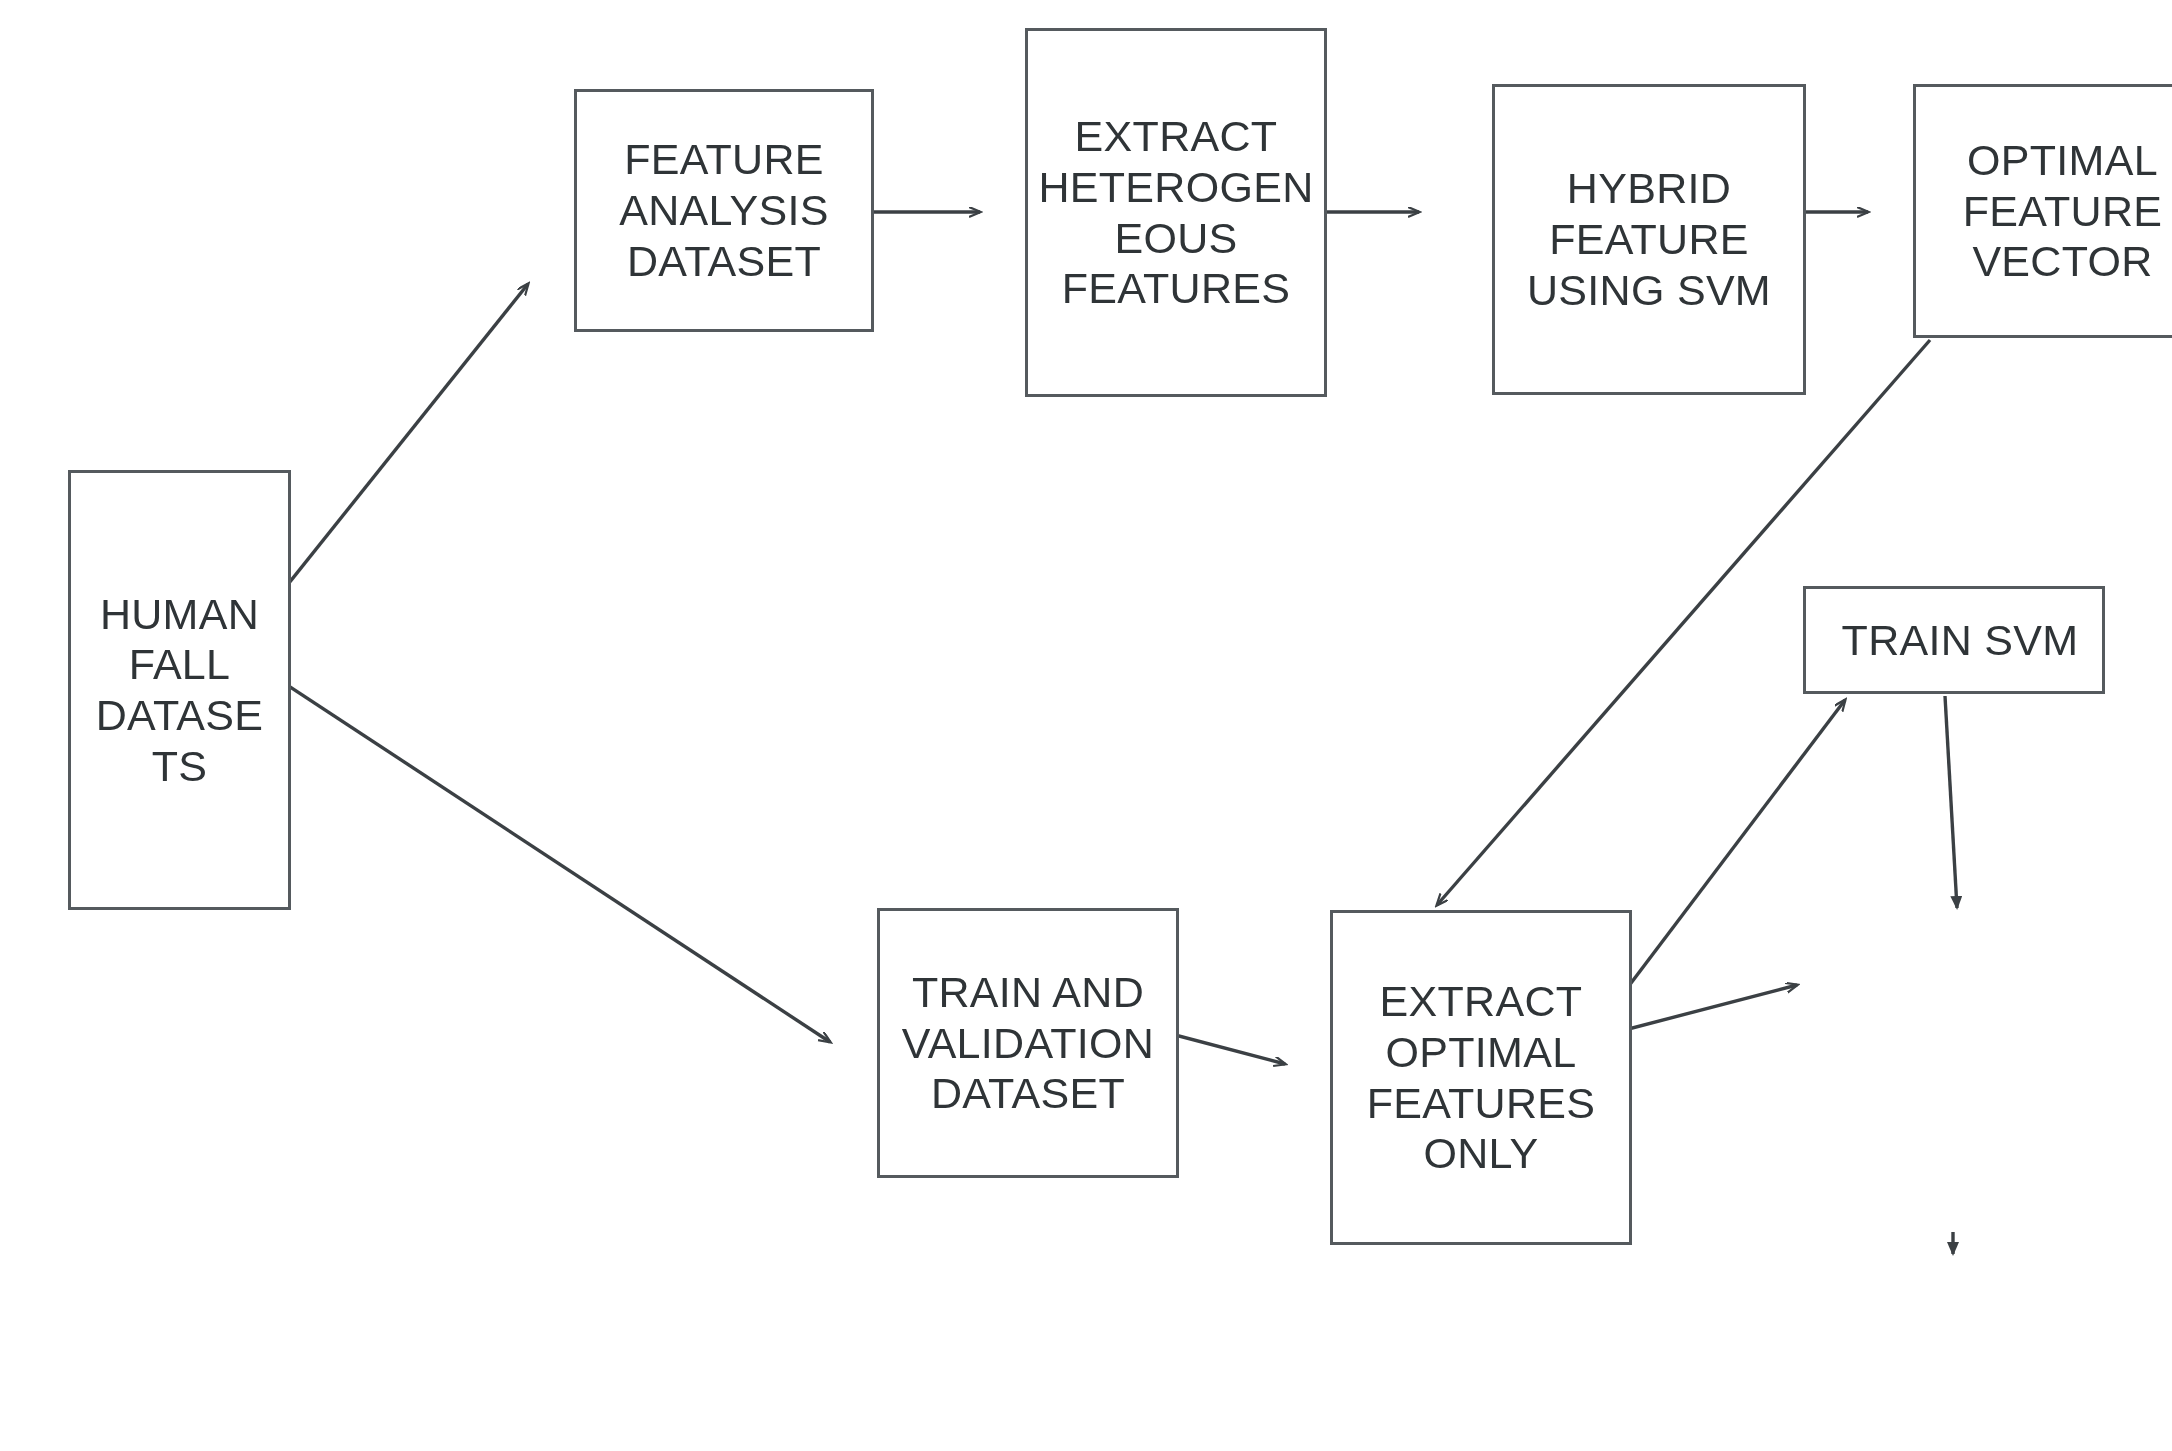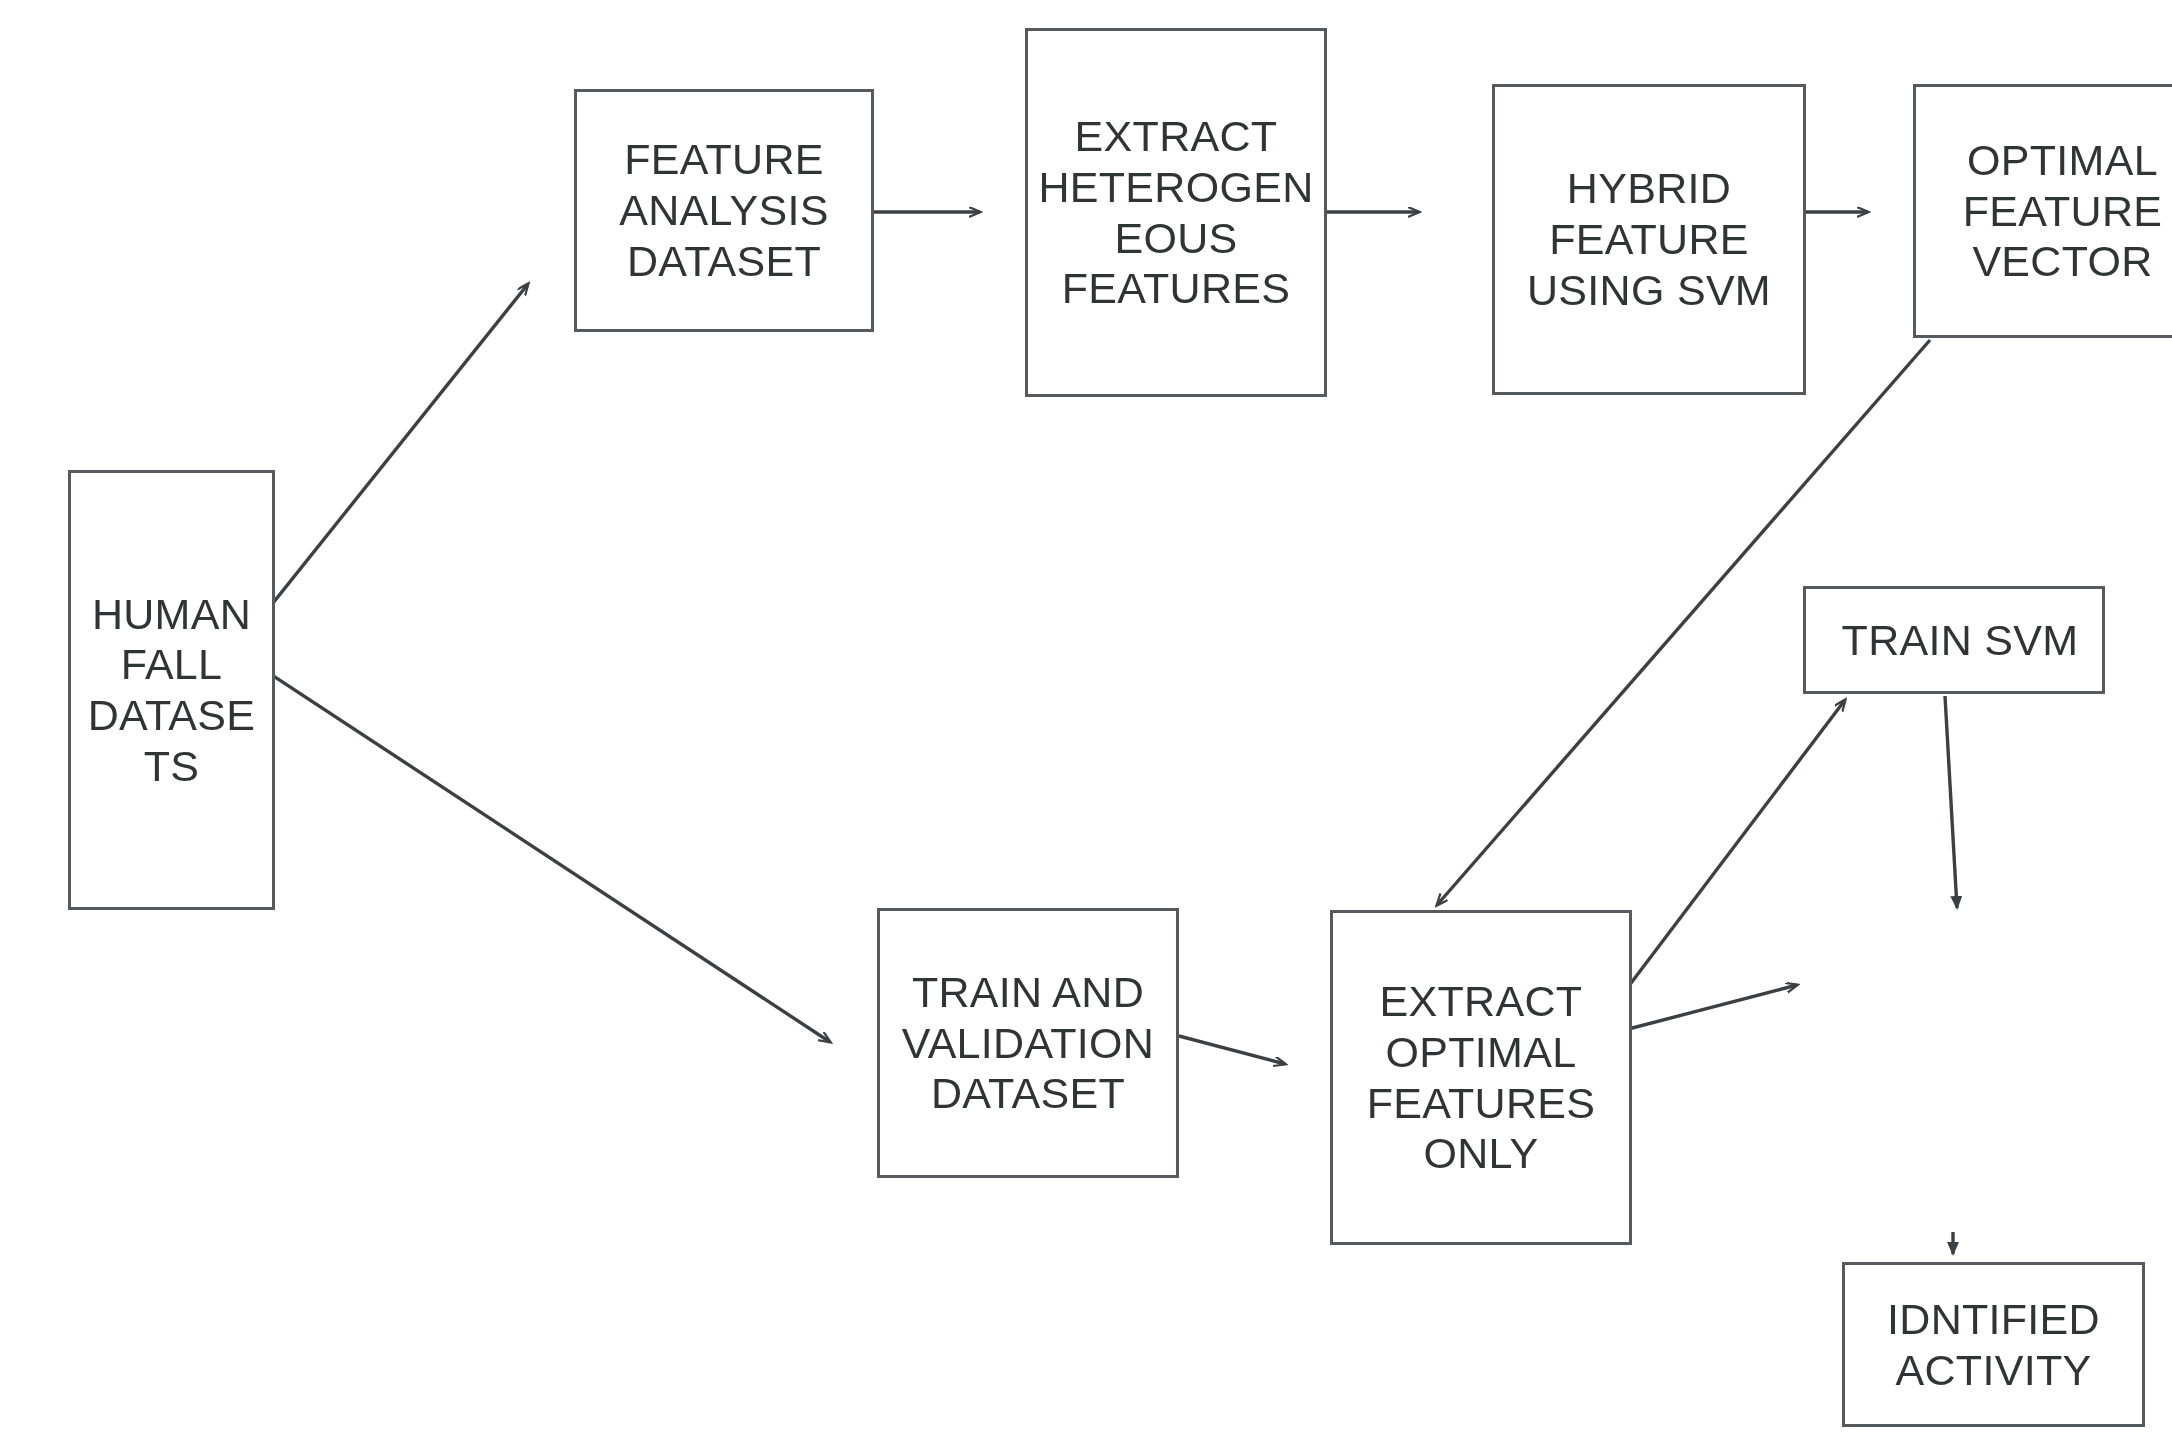--- a/index.html
+++ b/index.html
@@ -25,21 +25,21 @@
   .node .label{
     text-align:center;
     color:#2f3437;
     font-size:43px;
     line-height:1.18;
     letter-spacing:0.3px;
     white-space:pre-line;
     padding:0 6px;
   }
   
-  #n-human-fall       {left:28px;  top:470px;  width:207px; height:440px;}
+  #n-human-fall       {left:28px;  top:470px;  width:223px; height:440px;}
   #n-feature-analysis {left:534px; top:89px;   width:300px; height:243px;}
   #n-extract-hetero   {left:985px; top:28px;   width:302px; height:369px;}
   #n-hybrid-feature   {left:1452px;top:84px;   width:314px; height:311px;}
   #n-optimal-vector   {left:1873px;top:84px;   width:299px; height:254px;}
   #n-train-svm        {left:1763px;top:586px;  width:302px; height:108px;padding-left:12px;}
   #n-train-validation {left:837px; top:908px;  width:302px; height:270px;}
   #n-extract-optimal  {left:1290px;top:910px;  width:302px; height:335px;}
   #n-classification   {left:1802px;top:920px;  width:303px; height:310px;}
   #n-identified       {left:1802px;top:1262px; width:303px; height:165px;}
 </style>
@@ -127,18 +127,14 @@
   </div>
 
   <div class="node" id="n-extract-optimal">
     <span class="label">EXTRACT
 OPTIMAL
 FEATURES
 ONLY</span>
   </div>
 
 
-  <div class="node" id="n-identified">
-    <span class="label">IDNTIFIED
-ACTIVITY</span>
-  </div>
 
 </div>
 
 </body></html>

